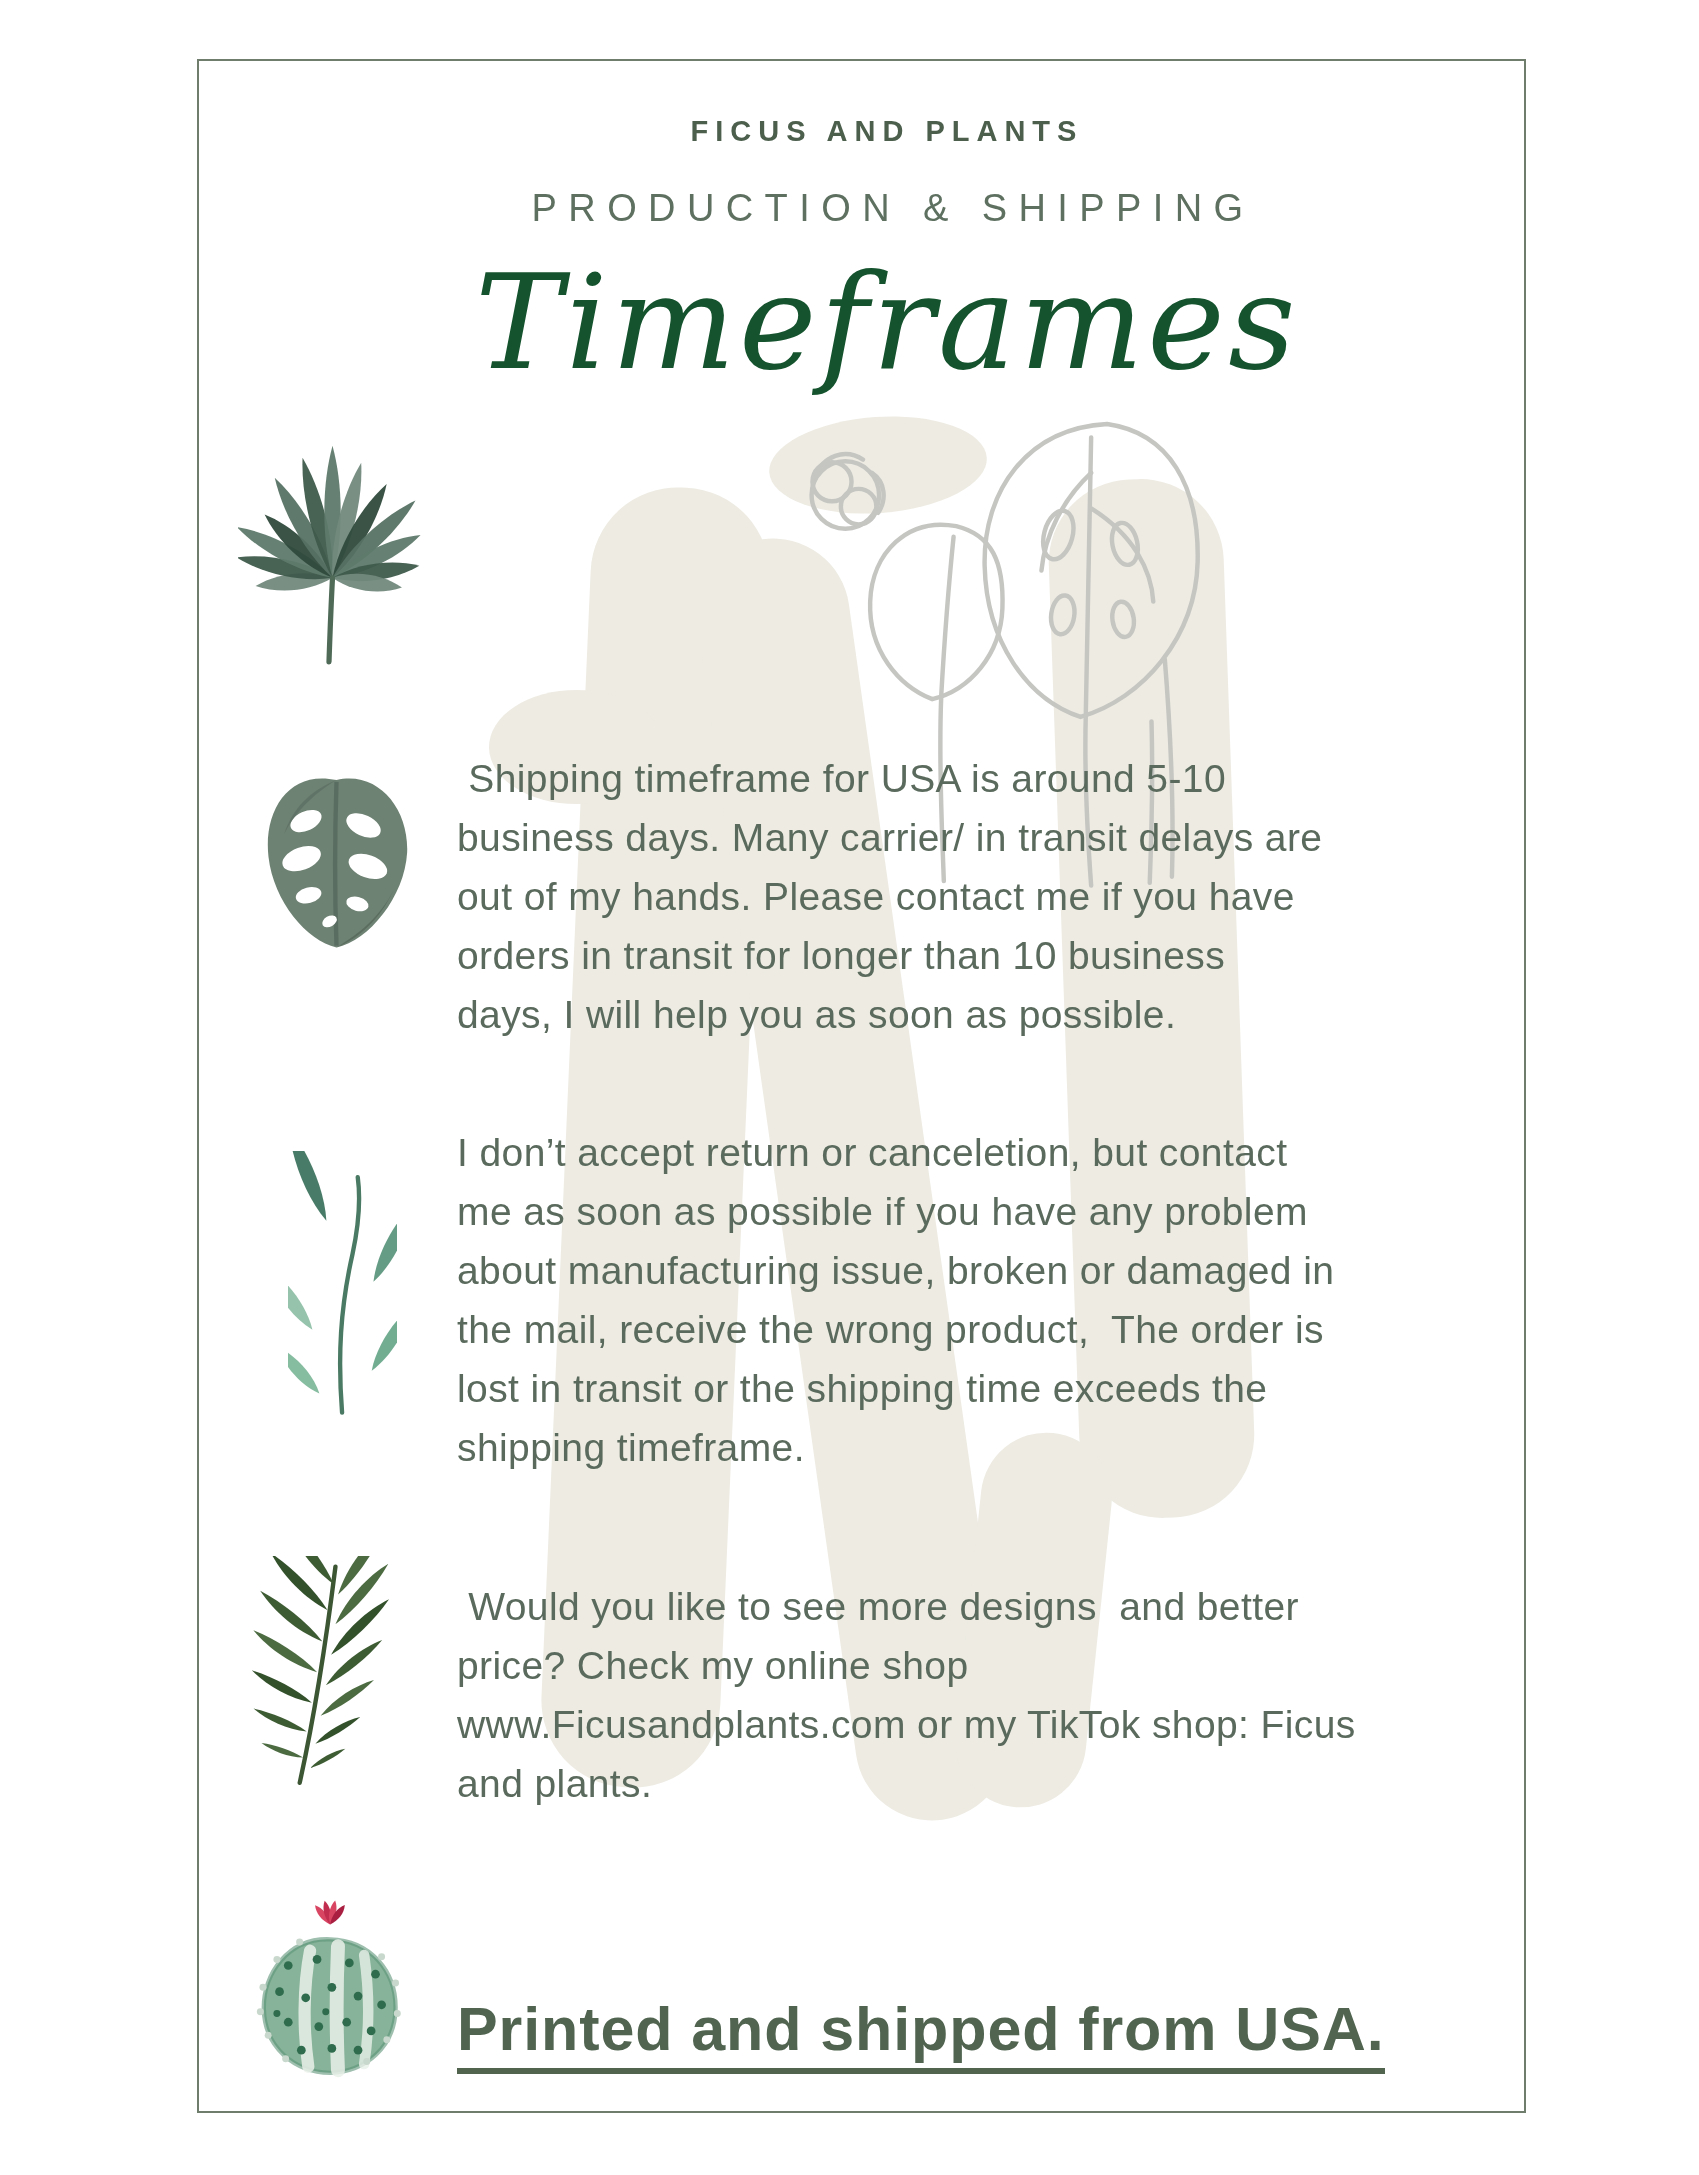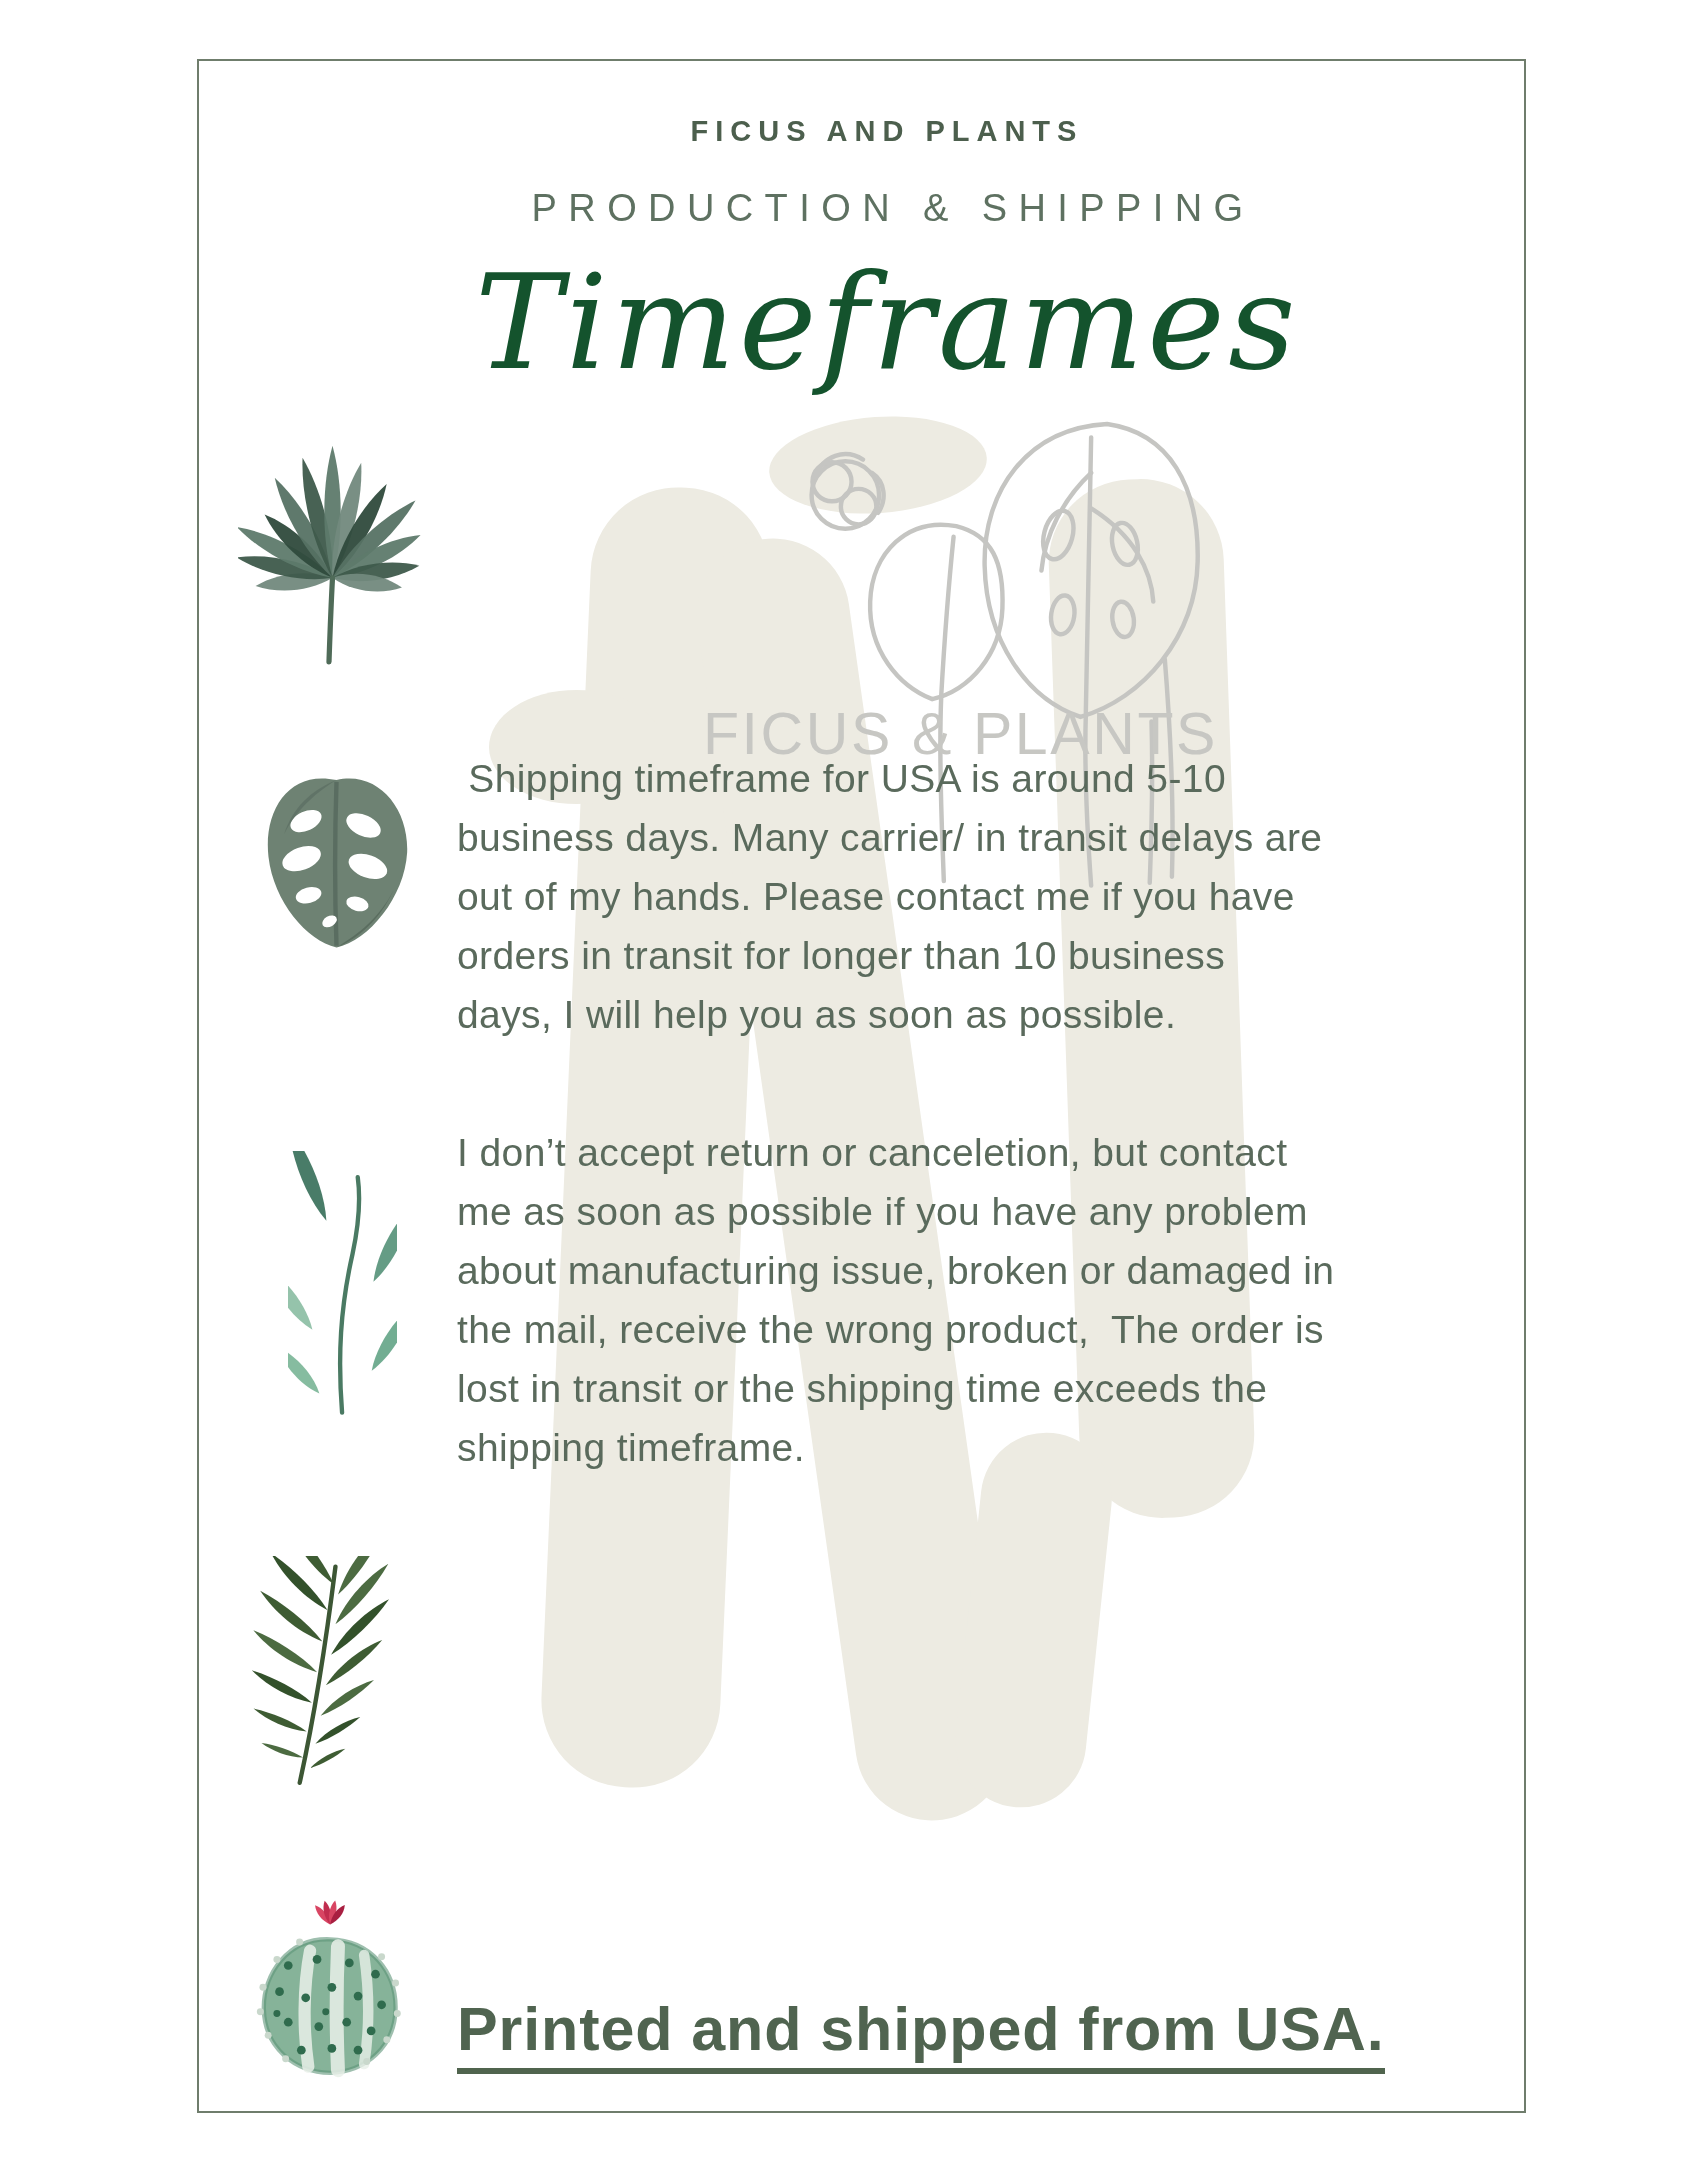--- a/index.html
+++ b/index.html
@@ -75,21 +75,20 @@
       <path d="M283,344 C280,420 284,490 286,550"></path>
       <circle cx="175" cy="115" r="38"></circle>
       <circle cx="160" cy="100" r="22"></circle>
       <circle cx="190" cy="128" r="20"></circle>
       <path d="M140,95 C150,70 175,62 195,75"></path>
       <path d="M205,90 C220,100 222,120 212,135"></path>
       <path d="M520,370 C522,440 520,500 518,552"></path>
       <path d="M535,300 C543,400 545,480 543,545"></path>
     </svg>
   </div>
-  <div class="wm wm-text">FICUS &amp; PLANTS</div>
 
   <div class="frame"></div>
 
   <div class="header">
     <div class="brand">FICUS AND PLANTS</div>
     <div class="title">PRODUCTION &amp; SHIPPING</div>
     <div class="script-title">Timeframes</div>
   </div>
 
   <div class="icon icon-fan">
@@ -215,19 +214,23 @@
 business days. Many carrier/ in transit delays are
 out of my hands. Please contact me if you have
 orders in transit for longer than 10 business
 days, I will help you as soon as possible.</div>
   <div class="para p3">I don’t accept return or canceletion, but contact
 me as soon as possible if you have any problem
 about manufacturing issue, broken or damaged in
 the mail, receive the wrong product,  The order is
 lost in transit or the shipping time exceeds the
 shipping timeframe.</div>
+  <div class="para p4"> Would you like to see more designs  and better
+price? Check my online shop
+www.Ficusandplants.com or my TikTok shop: Ficus
+and plants.</div>
 
   <div class="footer-title">
     <span>Printed and shipped from USA.</span>
   </div>
 
 </div>
 
 
 </body></html>

